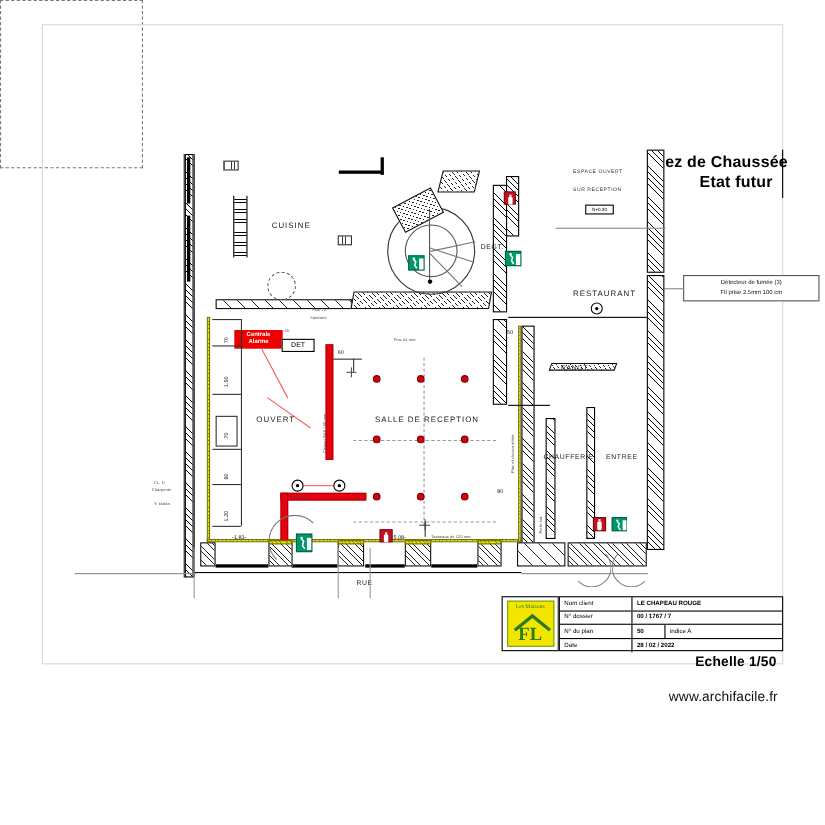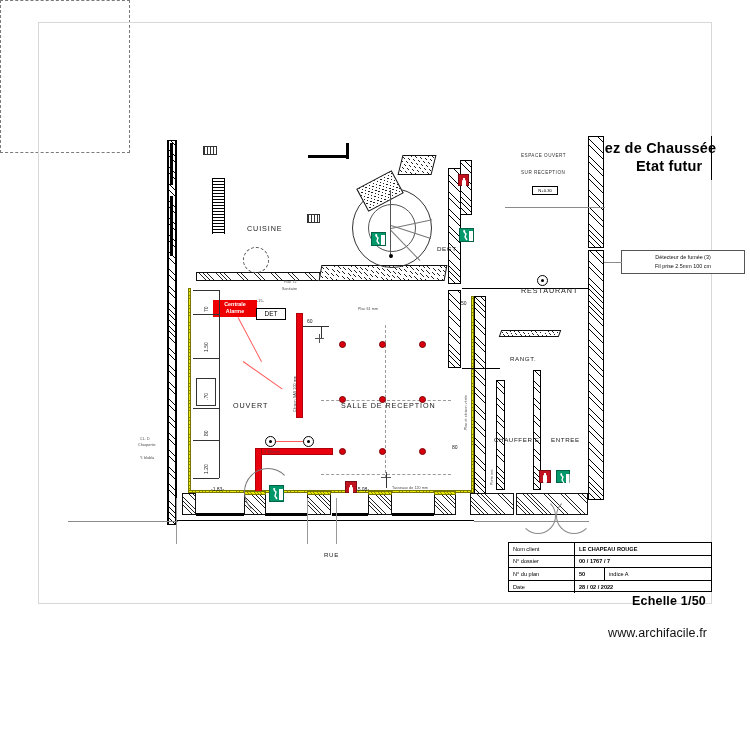--- a/index.html
+++ b/index.html
@@ -6,21 +6,21 @@
   body{width:750px;height:750px;overflow:hidden;font-family:"Liberation Sans",sans-serif;color:#000;}
   #page{position:relative;width:750px;height:750px;background:#fff;}
 
   
   .sheet-frame{position:absolute;left:38px;top:22px;width:674px;height:582px;border:1px solid #d8d8d8;box-sizing:border-box;}
 
   .abs{position:absolute;}
 
   
   .t{position:absolute;white-space:nowrap;font-family:"Liberation Sans",sans-serif;color:#111;}
-  .room{font-size:7.2px;letter-spacing:.9px;color:#1a1a1a;margin-top:24px;}
+  .room{font-size:7.2px;letter-spacing:.9px;color:#1a1a1a;}
   .room.sm{font-size:6.2px;letter-spacing:.6px;}
   .tiny{font-size:4.6px;letter-spacing:.2px;color:#333;}
   .tinier{font-size:3.6px;letter-spacing:.1px;color:#444;}
   .dim{font-size:5px;color:#222;}
   .title-main{font-size:14.5px;font-weight:bold;letter-spacing:.2px;color:#000;}
   .rot90{transform:rotate(-90deg);transform-origin:0 0;}
 
   
   .hatch{
     background-image:repeating-linear-gradient(45deg,#000 0 .5px,transparent .5px 4px);
@@ -322,20 +322,29 @@
       </svg>
   </div>
   <div class="pict pict-exit" style="left:556px;top:470px;width:14px;height:13px;">
     <svg width="14" height="13" viewBox="0 0 14 13">
         <rect x="9" y="2" width="3.5" height="9" fill="#fff"></rect>
         <path d="M4 3l2 2-1 3 2 3" stroke="#fff" stroke-width="1.3" fill="none"></path>
         <circle cx="4.2" cy="2.2" r="1" fill="#fff"></circle>
       </svg>
   </div>
 
+  <div class="logo" style="left:456px;top:542px;width:52px;height:50px;">
+    <div class="logo-inner">
+      <div class="logo-txt">Les Maisons</div>
+      <svg style="position:absolute;left:4px;top:11px;" width="36" height="16" viewBox="0 0 36 16">
+        <path d="M2 15 L18 2 L34 15" stroke="#2f7a20" stroke-width="3" fill="none"></path>
+      </svg>
+      <div class="logo-fl">FL</div>
+    </div>
+  </div>
 
   <div class="tb" style="left:508px;top:542px;width:204px;height:50px;">
     <div class="tb-row" style="height:12.5px;">
       <div class="tb-c" style="width:66px;">Nom client</div>
       <div class="tb-c b" style="width:136px;border-right:none;">LE CHAPEAU ROUGE</div>
     </div>
     <div class="tb-row" style="height:12.5px;">
       <div class="tb-c" style="width:66px;">N° dossier</div>
       <div class="tb-c b" style="width:136px;border-right:none;">00 / 1767 / 7</div>
     </div>

